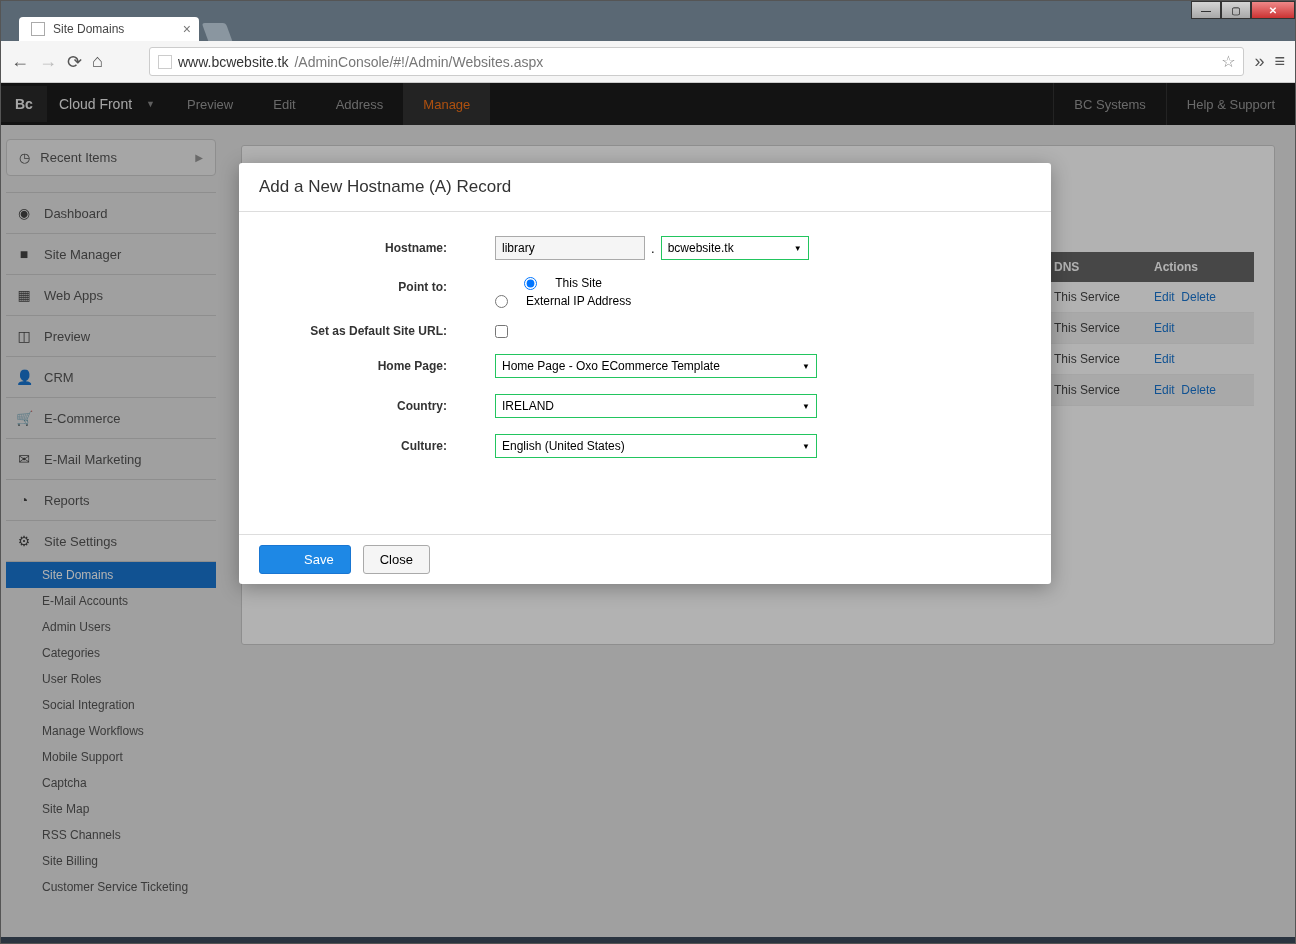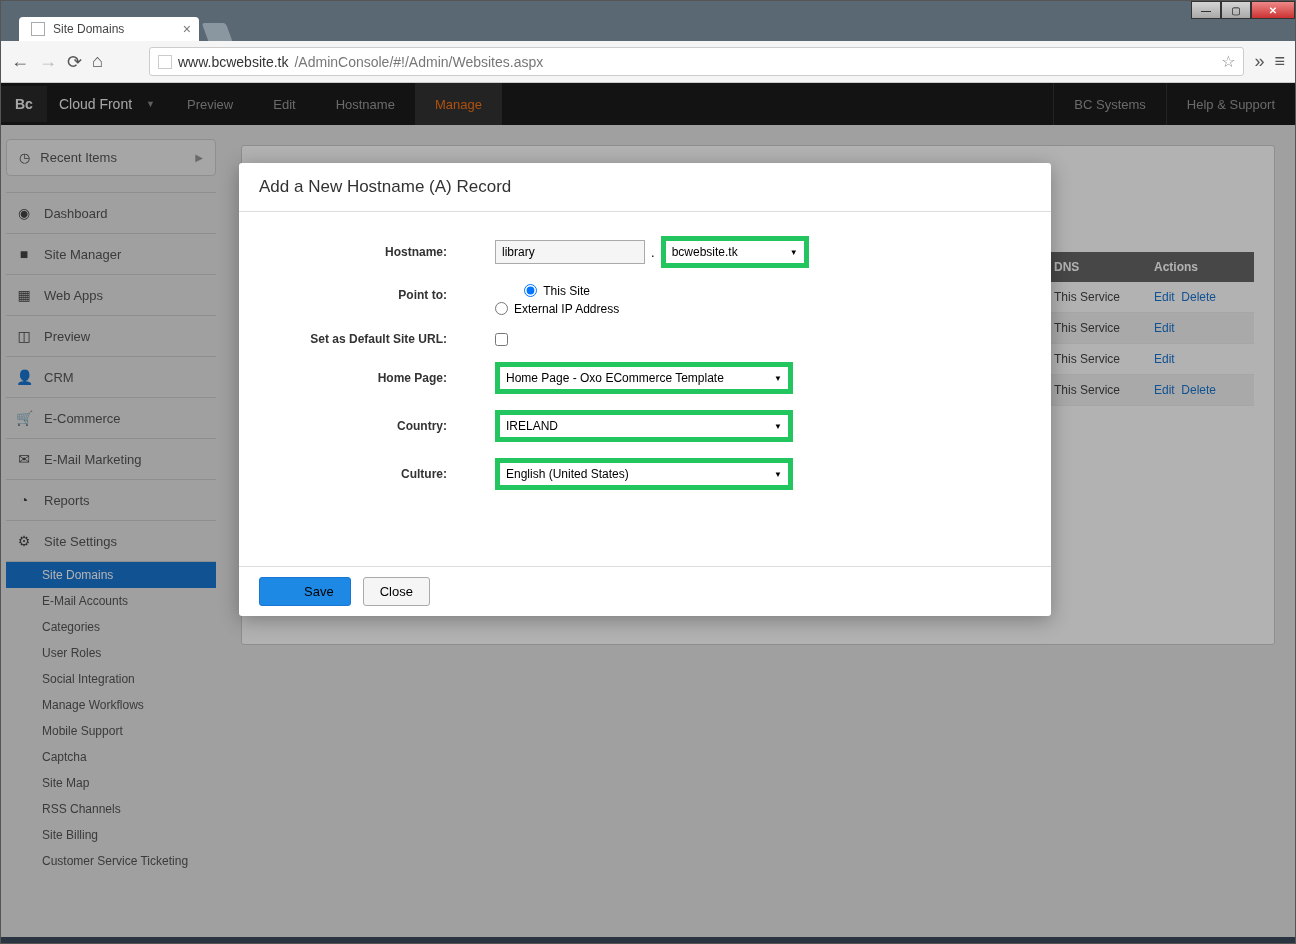--- a/index.html
+++ b/index.html
@@ -69,29 +69,29 @@
 
 
 .modal { position: absolute; left: 238px; top: 80px; width: 812px; background: #fff; border-radius: 3px; box-shadow: 0 4px 20px rgba(0,0,0,0.3); z-index: 10; }
 .modal-header { padding: 14px 20px; border-bottom: 1px solid #ddd; font-size: 17px; color: #333; }
 .modal-body { padding: 24px 40px 60px; }
 .form-row { display: flex; align-items: center; margin-bottom: 16px; }
 .form-label { width: 180px; text-align: right; font-size: 12px; font-weight: bold; color: #333; padding-right: 12px; }
 .form-ctrl { display: flex; align-items: center; gap: 6px; margin-left: 36px; }
 .text-input { border: 1px solid #aaa; padding: 4px 6px; font-size: 12px; width: 150px; background: #f5f5f5; }
 .text-input.h { width: 150px; }
-.select { border: 5px solid #22c55e; padding: 4px 6px; font-size: 12px; background: #fff; position: relative; display: flex; justify-content: space-between; align-items: center; }
+.select { border: 1px solid #22c55e; padding: 4px 6px; font-size: 12px; background: #fff; position: relative; display: flex; justify-content: space-between; align-items: center; }
 .sel-arrow { font-size: 8px; }
 .sel-domain { width: 148px; }
-.sel-wide { width: 298px; }
+.sel-wide { width: 322px; }
 .radio-stack { display: flex; flex-direction: column; gap: 4px; font-size: 12px; }
-.radio-row { display: flex; align-items: flex-start; gap: 6px; }
+.radio-row { display: flex; align-items: center; gap: 18px; }
 .modal-footer { border-top: 1px solid #ddd; padding: 10px 20px; display: flex; gap: 12px; }
 .btn { padding: 6px 16px; border-radius: 3px; font-size: 13px; border: 1px solid #aaa; background: #f5f5f5; }
-.btn.primary { background: #1e88e5; color: #000000; border-color: #1976d2; padding-left: 44px; }
+.btn.primary { background: #1e88e5; color: #ffffff; border-color: #1976d2; padding-left: 44px; }
 </style>
 </head>
 <body>
 
 <div class="window-frame">
 
   <div class="titlebar-controls">
     <div class="win-btn win-min">—</div>
     <div class="win-btn win-max">▢</div>
     <div class="win-btn win-close">✕</div>
@@ -127,21 +127,21 @@
   <div class="app-wrapper">
 
     <div class="top-menu">
       <div class="bc-logo">Bc</div>
       <div class="biz-name">
         <span>Cloud Front</span>
         <span style="font-size:9px;color:#888;">▼</span>
       </div>
       <div class="top-link">Preview</div>
       <div class="top-link">Edit</div>
-      <div class="top-link">Hostname</div>
+      <div class="top-link">Address</div>
       <div class="top-link active">Manage</div>
       <div class="top-right">
         <div class="top-link">BC Systems</div>
         <div class="top-link">Help &amp; Support</div>
       </div>
     </div>
 
     <div class="app-body">
       <div class="sidebar">
         <div class="recent-box">
@@ -183,20 +183,21 @@
               <span>Reports</span>
             </div>
             <div class="side-item">
               <span class="side-icon">⚙</span>
               <span>Site Settings</span>
             </div>
           </div>
         <div class="sub-items" id="sub-list">
             <div class="sub-item active">Site Domains</div>
             <div class="sub-item">E-Mail Accounts</div>
+            <div class="sub-item">Admin Users</div>
             <div class="sub-item">Categories</div>
             <div class="sub-item">User Roles</div>
             <div class="sub-item">Social Integration</div>
             <div class="sub-item">Manage Workflows</div>
             <div class="sub-item">Mobile Support</div>
             <div class="sub-item">Captcha</div>
             <div class="sub-item">Site Map</div>
             <div class="sub-item">RSS Channels</div>
             <div class="sub-item">Site Billing</div>
             <div class="sub-item">Customer Service Ticketing</div>

